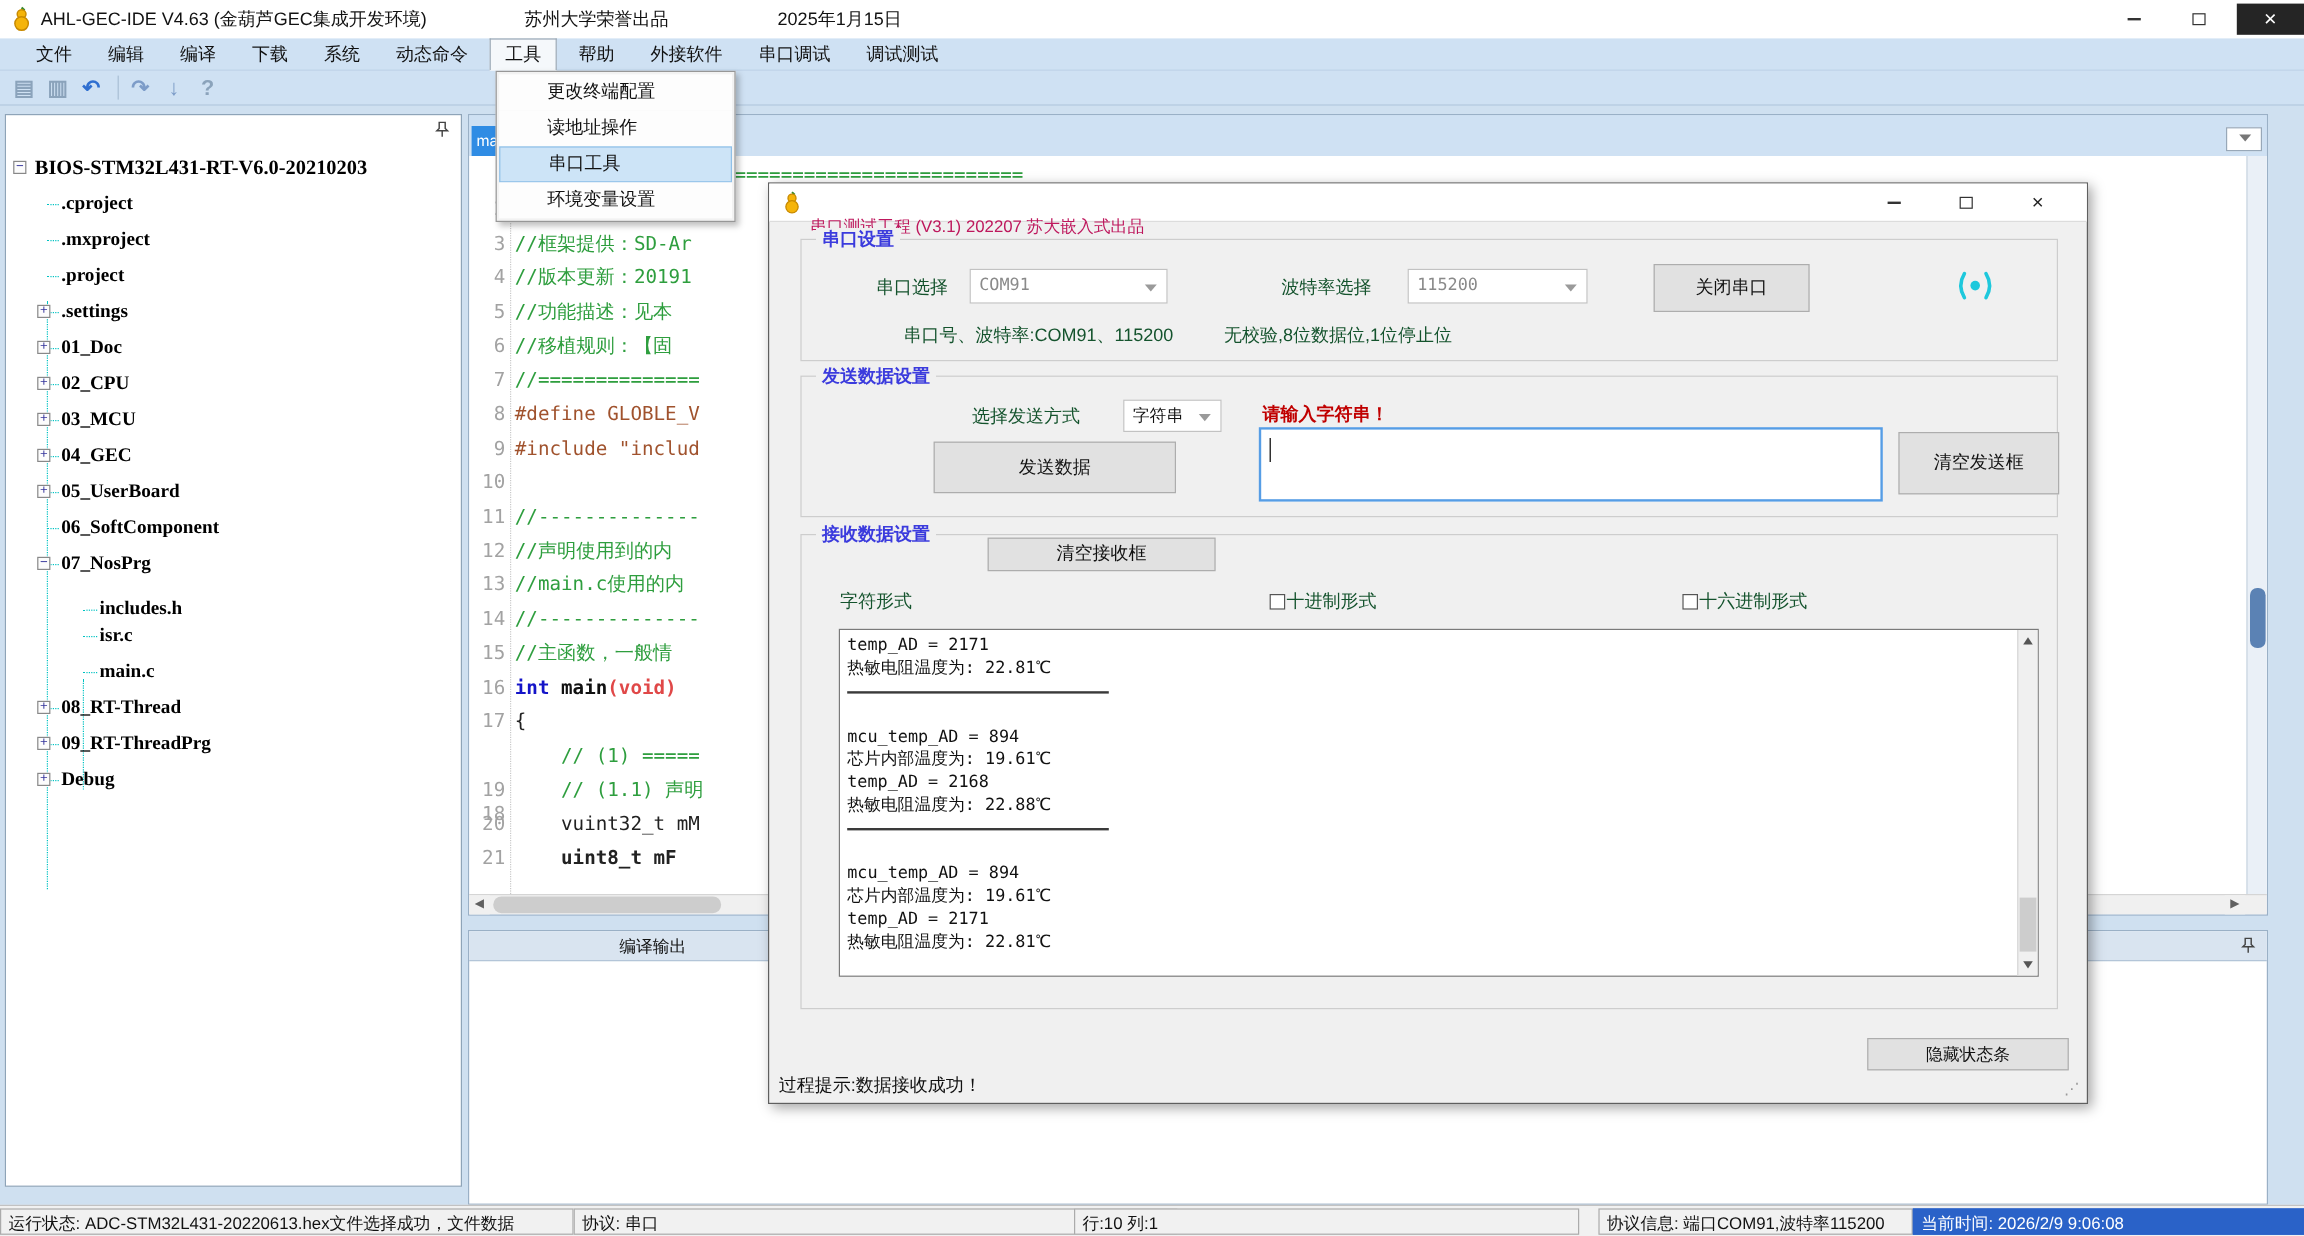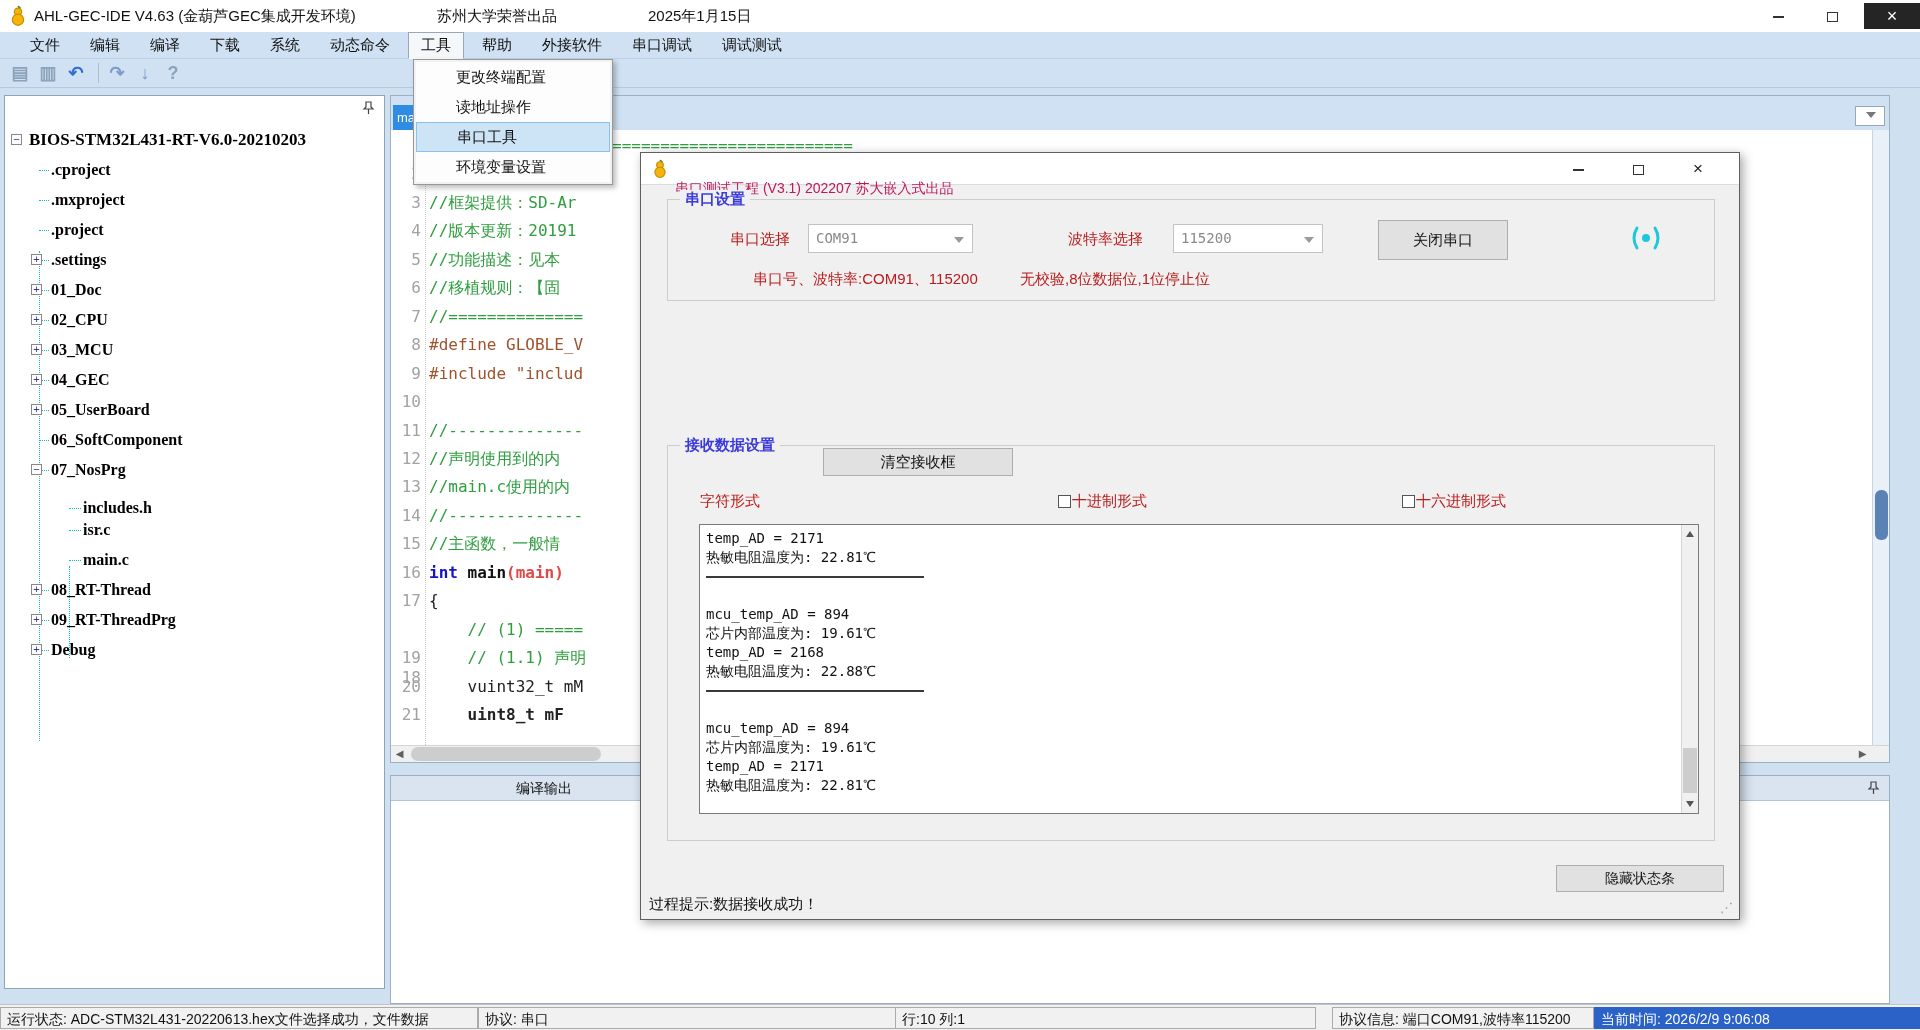--- a/index.html
+++ b/index.html
@@ -72,21 +72,21 @@
   .sb-seg { position:absolute; top:2px; height:22px; line-height:22px; border:1px solid #ababab; background:#f1f1f1; font-size:14px; color:#111; padding-left:6px; white-space:nowrap; overflow:hidden; }
   .sb-seg.blue { background:#2a62c8; color:#fff; border-color:#2a62c8; }
 
   
   .dialog { position:absolute; left:640px; top:152px; width:1100px; height:768px; background:#f0f0f0; border:1px solid #5f5f5f; box-shadow:3px 3px 10px rgba(0,0,0,.35); z-index:40; }
   .dlg-title { position:absolute; left:0; top:0; width:100%; height:32px; background:#ffffff; border-bottom:1px solid #dcdcdc; }
   .dlg-title-text { position:absolute; left:34px; top:7px; font-size:14px; color:#be185d; white-space:nowrap;margin-top:20px; }
   .dlg-btn { position:absolute; top:4px; width:34px; height:24px; text-align:center; line-height:24px; color:#222; }
   .group { position:absolute; border:1px solid #cdcdcd; }
   .group-label { position:absolute; left:12px; top:-10px; background:#f0f0f0; padding:0 5px; color:#3b3bdd; font-size:15px; font-weight:bold; }
-  .lbl { position:absolute; font-size:15px; color:#b91c1c; white-space:nowrap; }
+  .lbl { position:absolute; font-size:15px; color:#14532d; white-space:nowrap; }
   .combo { position:absolute; height:29px; background:#fff; border:1px solid #c2c2c2; font-size:14px; line-height:27px; padding-left:7px; color:#8a8a8a; font-family:"DejaVu Sans Mono",monospace; }
   .combo.enabled { color:#111; font-family:"Liberation Sans",sans-serif; background:#fff; }
   .combo .arrow { position:absolute; right:8px; top:12px; width:0; height:0; border-left:5px solid transparent; border-right:5px solid transparent; border-top:6px solid #9a9a9a; }
   .btn { position:absolute; background:#e1e1e1; border:1px solid #adadad; text-align:center; color:#111; font-size:15px; }
   .red-hint { position:absolute; color:#c00000; font-weight:bold; font-size:15px; }
   .send-input { position:absolute; background:#fff; border:2px solid #569de5; }
   .caret { position:absolute; left:7px; top:7px; width:1px; height:20px; background:#000; }
   .cbx { display:inline-block; width:13px; height:13px; border:1px solid #555; background:#fff; vertical-align:-2px; margin-right:1px; }
   .recv-box { position:absolute; background:#fff; border:1px solid #7a7a7a; overflow:hidden; }
   .recv-text { position:absolute; left:6px; top:4px; right:20px; }
@@ -275,21 +275,21 @@
         <div class="code-row" style="top: 286.5px;"><span class="c-com">//--------------</span></div>
         <div class="gutter-num" style="top: 314.95px;">12</div>
         <div class="code-row" style="top: 314.95px;"><span class="c-com">//声明使用到的内</span></div>
         <div class="gutter-num" style="top: 343.4px;">13</div>
         <div class="code-row" style="top: 343.4px;"><span class="c-com">//main.c使用的内</span></div>
         <div class="gutter-num" style="top: 371.85px;">14</div>
         <div class="code-row" style="top: 371.85px;"><span class="c-com">//--------------</span></div>
         <div class="gutter-num" style="top: 400.3px;">15</div>
         <div class="code-row" style="top: 400.3px;"><span class="c-com">//主函数，一般情</span></div>
         <div class="gutter-num" style="top: 428.75px;">16</div>
-        <div class="code-row" style="top: 428.75px;"><span class="c-kw">int</span><span class="c-bd"> main</span><span class="c-red">(main)</span></div>
+        <div class="code-row" style="top: 428.75px;"><span class="c-kw">int</span><span class="c-bd"> main</span><span class="c-red">(void)</span></div>
         <div class="gutter-num" style="top: 457.2px;">17</div>
         <div class="code-row" style="top: 457.2px;"><span class="c-pl">{</span></div>
         <div class="gutter-num" style="top: 485.65px; margin-top: 48px;">18</div>
         <div class="code-row" style="top: 485.65px;"><span class="c-com">    // (1) =====</span></div>
         <div class="gutter-num" style="top: 514.1px;">19</div>
         <div class="code-row" style="top: 514.1px;"><span class="c-com">    // (1.1) 声明</span></div>
         <div class="gutter-num" style="top: 542.55px;">20</div>
         <div class="code-row" style="top: 542.55px;"><span class="c-pl">    vuint32_t mM</span></div>
         <div class="gutter-num" style="top: 571px;">21</div>
         <div class="code-row" style="top: 571px; font-weight: bold;"><span class="c-pl">    uint8_t mF</span></div>
@@ -350,20 +350,34 @@
       <div class="btn" style="left:710px;top:20px;width:130px;height:40px;line-height:38px">关闭串口</div>
       <svg width="36" height="28" viewBox="0 0 36 28" style="position:absolute;left:960px;top:24px">
         <path d="M9 4 Q3 14 9 24" stroke="#1ec8dc" stroke-width="3" fill="none" stroke-linecap="round"></path>
         <path d="M27 4 Q33 14 27 24" stroke="#1ec8dc" stroke-width="3" fill="none" stroke-linecap="round"></path>
         <circle cx="18" cy="14" r="4" fill="#1ec8dc"></circle>
       </svg>
       <span class="lbl" style="left:85px;top:70px">串口号、波特率:COM91、115200</span>
       <span class="lbl" style="left:352px;top:70px">无校验,8位数据位,1位停止位</span>
     </div>
 
+    <div class="group" style="left:26px;top:160px;width:1048px;height:118px">
+      <span class="group-label">发送数据设置</span>
+      <span class="lbl" style="left:142px;top:24px">选择发送方式</span>
+      <div class="combo enabled" style="left:268px;top:19px;width:82px;height:27px;line-height:25px">
+        <span>字符串</span>
+        <span class="arrow" style="top:11px"></span>
+      </div>
+      <span class="red-hint" style="left:384px;top:22px">请输入字符串！</span>
+      <div class="btn" style="left:110px;top:54px;width:202px;height:43px;line-height:41px">发送数据</div>
+      <div class="send-input" style="left:381px;top:42px;width:520px;height:62px">
+        <span class="caret"></span>
+      </div>
+      <div class="btn" style="left:914px;top:46px;width:134px;height:52px;line-height:50px">清空发送框</div>
+    </div>
 
     <div class="group" style="left:26px;top:292px;width:1048px;height:396px">
       <span class="group-label">接收数据设置</span>
       <div class="btn" style="left:155px;top:2px;width:190px;height:28px;line-height:26px">清空接收框</div>
       <span class="lbl" style="left:32px;top:46px">字符形式</span>
       <span class="lbl" style="left:390px;top:46px"><span class="cbx"></span><span>十进制形式</span></span>
       <span class="lbl" style="left:734px;top:46px"><span class="cbx"></span><span>十六进制形式</span></span>
       <div class="recv-box" style="left:31px;top:78px;width:1000px;height:290px">
         <div class="recv-text" id="recvtext">
             <div class="rl">temp_AD = 2171</div>

